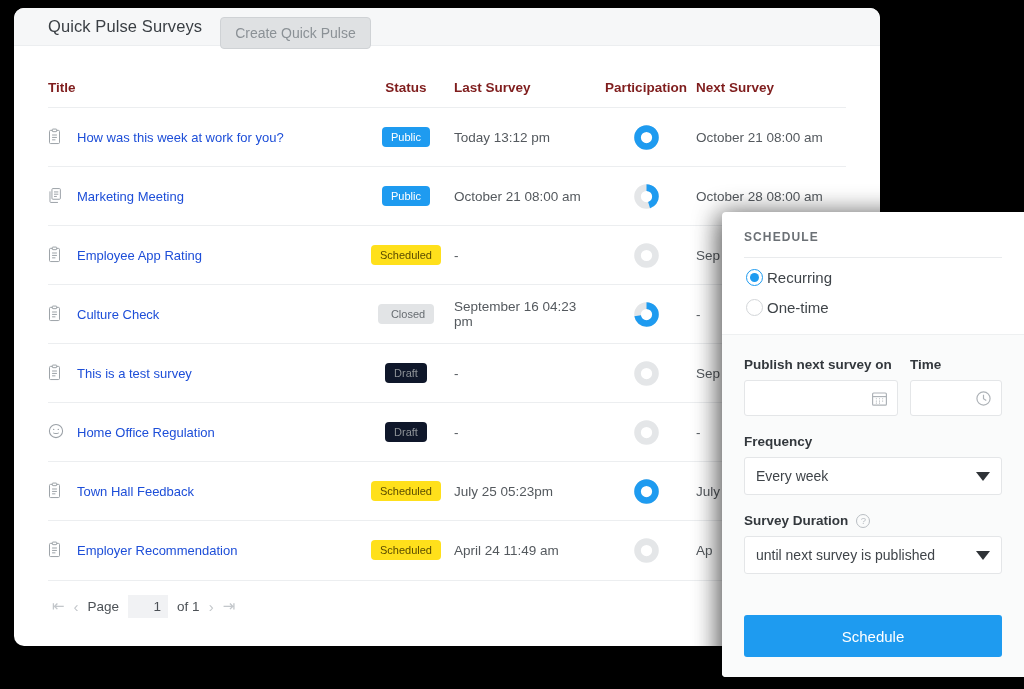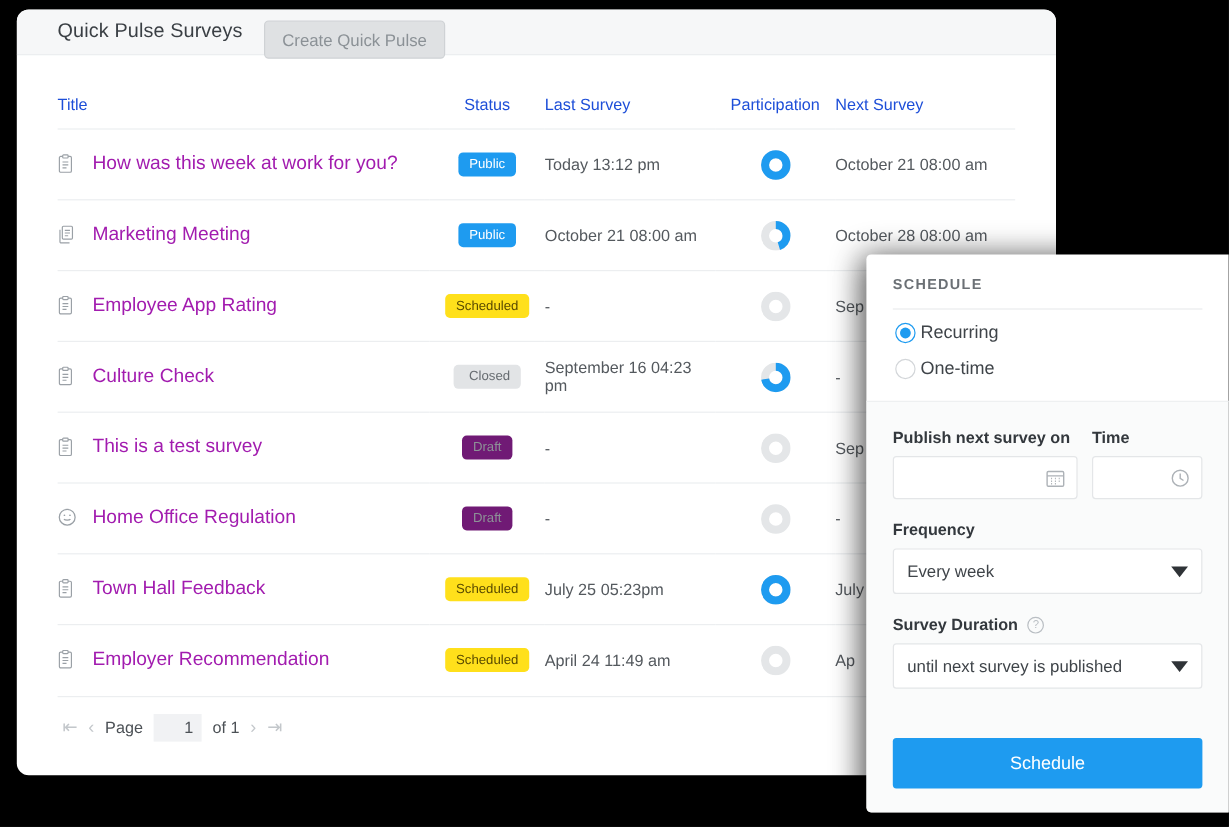--- a/index.html
+++ b/index.html
@@ -46,22 +46,22 @@
     line-height: 1;
     margin-top: 12px;
   }
 
   
   .table-wrap { padding: 0 34px; }
   table { width: 100%; border-collapse: collapse; table-layout: fixed; }
 
   thead th {
     font-size: 13.5px;
-    color: #1d4ed8;
-    font-weight: normal;
+    color: #7f1d1d;
+    font-weight: bold;
     text-align: left;
     padding: 34px 0 12px 0;
     vertical-align: bottom;
   }
   thead th.c-status  { text-align: center; }
   thead th.c-partic  { text-align: center; }
   tbody td {
     border-top: 1px solid #eceef0;
     height: 59px;
     font-size: 13.5px;
@@ -71,35 +71,35 @@
   }
   col.c-title   { width: 310px; }
   col.c-status  { width: 96px; }
   col.c-last    { width: 142px; }
   col.c-partic  { width: 100px; }
   col.c-next    { width: 150px; }
 
   .title-cell { display: flex; align-items: center; gap: 14px; }
   .row-icon { flex: 0 0 auto; width: 15px; height: 18px; color: #9aa0a6; }
   .row-icon svg { display: block; }
-  .title-text { color: #a21caf; font-size: 16px; }
+  .title-text { color: #1d4ed8; font-size: 13px; }
 
   .td-status { text-align: center; }
   .badge {
     display: inline-block;
     font-size: 11px;
     border-radius: 4px;
     padding: 4px 9px 4px 9px;
     line-height: 1.1;
     white-space: nowrap;
   }
   .badge.public    { background: #1e9bf0; color: #ffffff; }
   .badge.scheduled { background: #ffe01b; color: #5a4b00; }
   .badge.closed    { background: #e2e4e6; color: #676c71; padding-left: 13px; }
-  .badge.draft     { background: #701a75; color: #8d9297; }
+  .badge.draft     { background: #0f172a; color: #8d9297; }
 
   .td-partic { text-align: center; }
   .donut { display: inline-block; vertical-align: middle; }
 
   
   .pager {
     display: flex; align-items: center; gap: 9px;
     border-top: 1px solid #eceef0;
     padding: 14px 0 0 4px;
     font-size: 13.5px;

